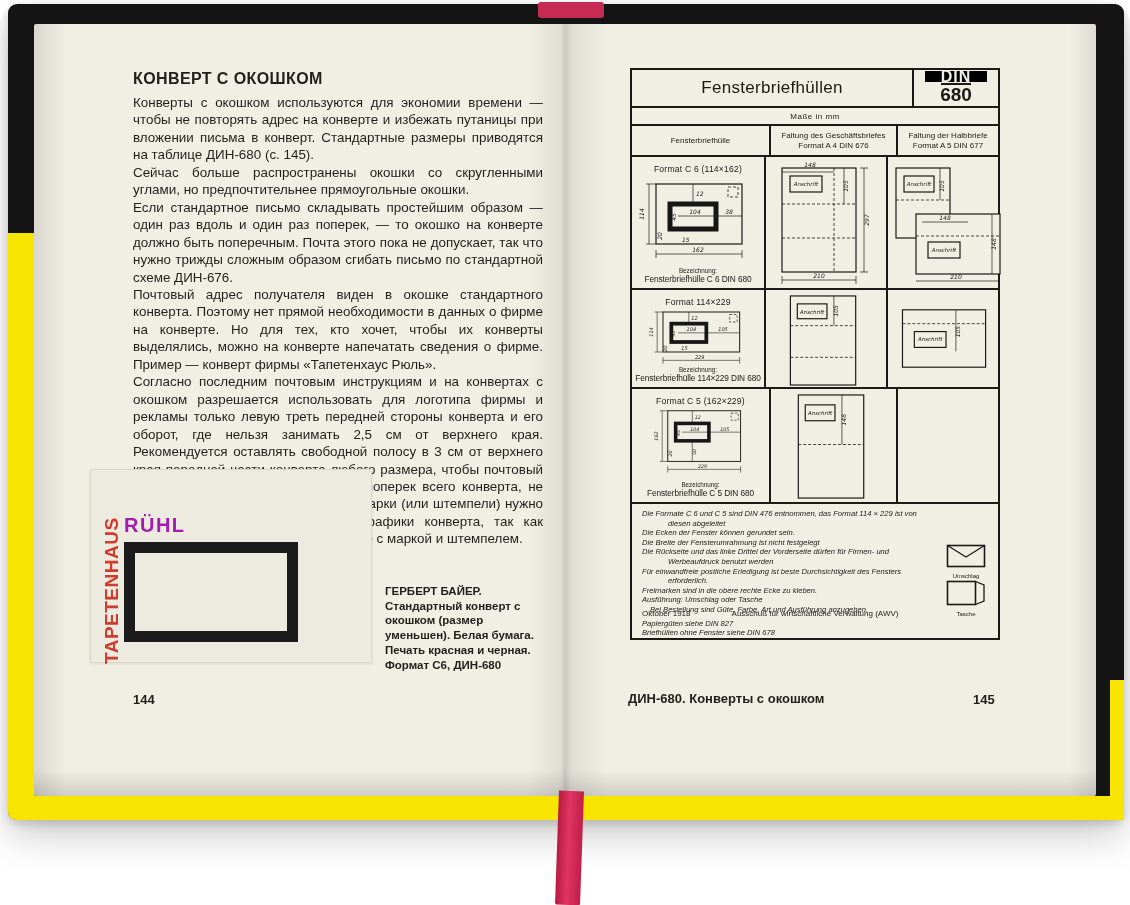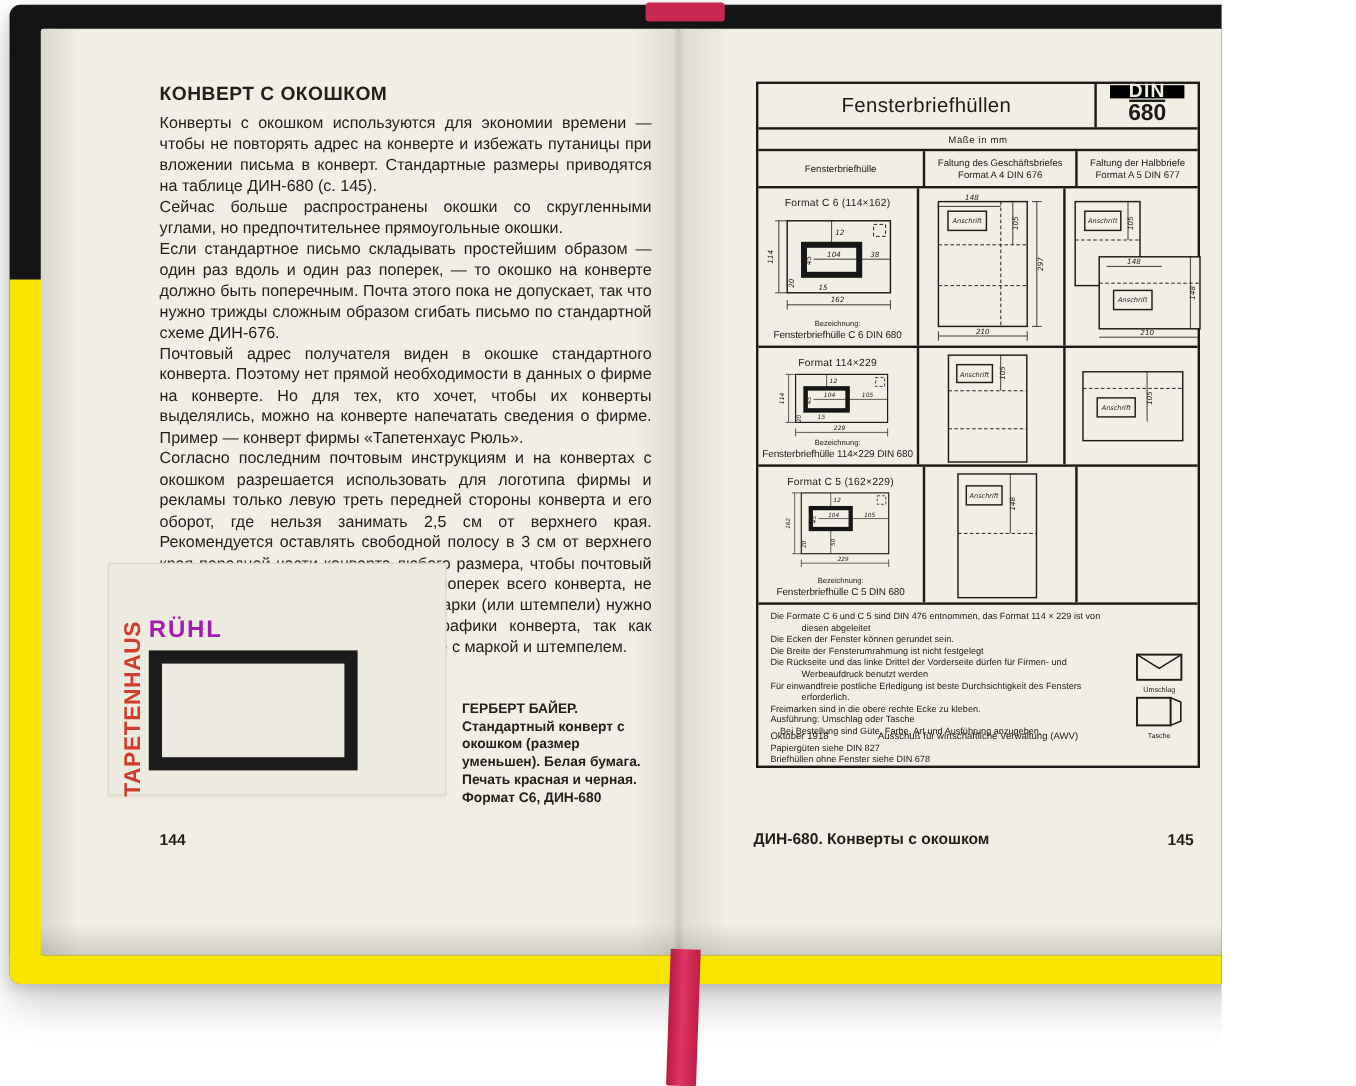--- a/index.html
+++ b/index.html
@@ -1,18 +1,18 @@
 <!DOCTYPE html>
 <html><head>
 <meta charset="utf-8">
 <style>
   html,body{margin:0;padding:0;background:#ffffff;}
   *{box-sizing:border-box;}
-  .stage{position:relative;width:1018px;height:905px;overflow:hidden;
-         font-family:"Liberation Sans","DejaVu Sans",sans-serif;color:#211f1a;}
+  .stage{position:relative;width:1130px;height:905px;overflow:hidden;
+         font-family:"Liberation Sans","DejaVu Sans",sans-serif;color:#211f1a;border-radius:25px;}
   
   .book{position:absolute;left:8px;top:4px;width:1116px;height:816px;
         background:#141414;border-radius:9px;
         box-shadow:0 16px 38px rgba(0,0,0,.20), 0 4px 10px rgba(0,0,0,.15);}
   .yellow-left{position:absolute;left:0;top:229px;width:28px;height:587px;
         background:#f7e400;border-radius:0 0 0 9px;}
   .yellow-bottom{position:absolute;left:0;right:0;bottom:0;height:24px;
         background:#f7e400;border-radius:0 0 9px 9px;}
   .yellow-right{position:absolute;right:0;top:676px;width:14px;height:140px;background:#f7e400;}
   .ribbon-top{position:absolute;left:530px;top:-2px;width:66px;height:16px;
@@ -72,21 +72,21 @@
   .t-row{display:flex;border-bottom:2px solid #1c1a16;}
   .r1{height:133px;} .r2{height:99px;} .r3{height:115px;}
   .cell{position:relative;display:flex;flex-direction:column;align-items:center;}
   .fmt{font-size:8.6px;margin-top:7px;letter-spacing:.2px;}
   .bez{position:absolute;bottom:4px;left:0;right:0;text-align:center;}
   .bez-label{font-size:6.3px;}
   .bez-name{font-size:8.3px;letter-spacing:-.1px;white-space:nowrap;}
   .dsvg{display:block;}
   .t-bottom{position:relative;height:122px;font-size:7.6px;line-height:9.6px;}
   .notes{padding:5px 72px 0 10px;}
-  .note{padding-left:26px;text-indent:-26px;}
+  .note{padding-left:26px;text-indent:-26px;font-style:italic;}
   .note.gap{margin-top:4px;}
   .t-footer{position:absolute;left:0;right:0;bottom:5px;height:12px;font-size:8px;}
   .tf-date{position:absolute;left:10px;}
   .tf-org{position:absolute;left:0;right:0;text-align:center;}
   .legend{position:absolute;text-align:center;}
   .leg-um{right:12px;top:40px;}
   .leg-ta{right:12px;top:76px;}
   .legend .lab{font-size:6px;margin-top:1px;}
   .rp-caption{position:absolute;left:63px;top:627px;font-size:13px;font-weight:800;margin-top:40px;}
   

